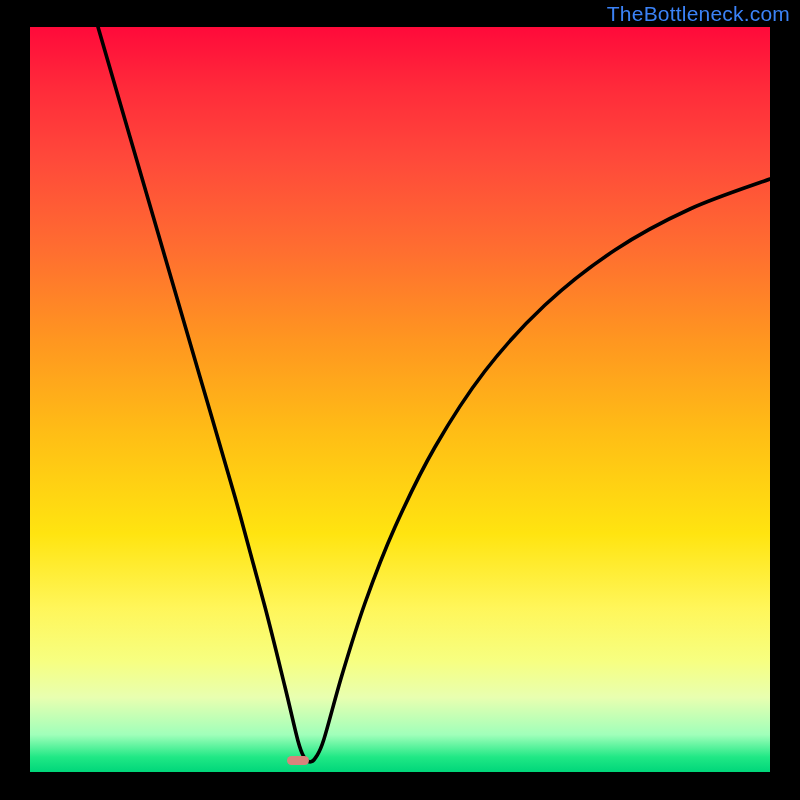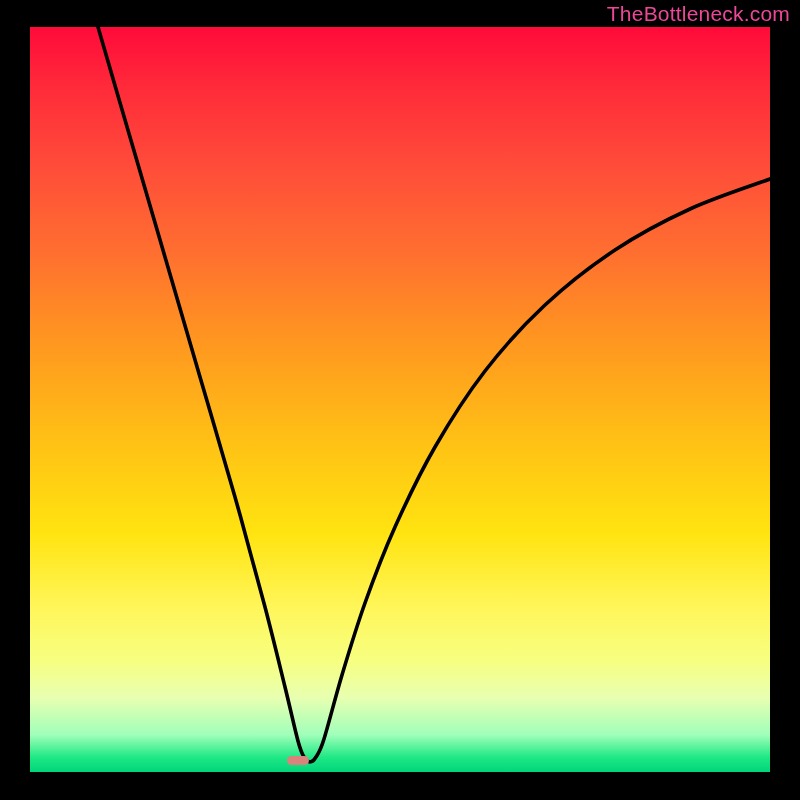--- a/index.html
+++ b/index.html
@@ -53,21 +53,21 @@
     position: absolute;
     width: 22px;
     height: 9px;
     background: #d9837c;
     border-radius: 5px;
   }
   .watermark {
     position: absolute;
     top: 2px;
     right: 10px;
-    color: #ec4899;
+    color: #3b82f6;
     font-size: 21px;
     font-weight: 500;
     letter-spacing: 0.2px;
   }
 </style>
 </head>
 <body>
 
 <div class="frame">
   <div class="gradient-area"></div>

